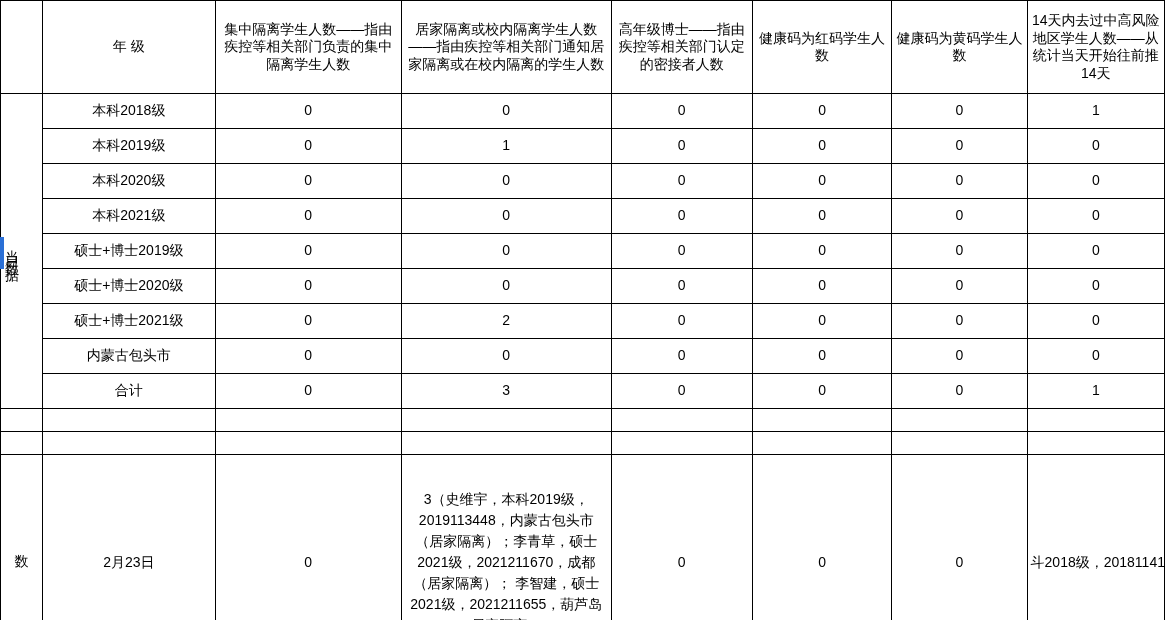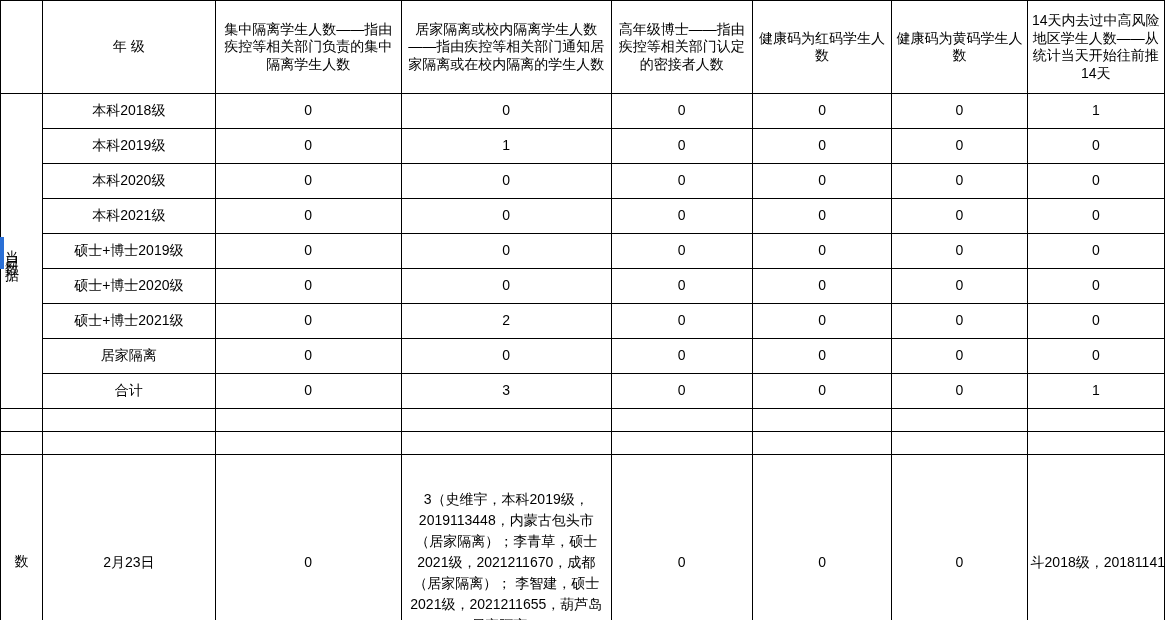--- a/index.html
+++ b/index.html
@@ -181,21 +181,21 @@
       <tr class="data-row">
         <td>硕士+博士2021级</td>
         <td>0</td>
         <td>2</td>
         <td>0</td>
         <td>0</td>
         <td>0</td>
         <td>0</td>
       </tr>
       <tr class="data-row">
-        <td>居家隔离</td>
+        <td>内蒙古包头市</td>
         <td>0</td>
         <td>0</td>
         <td>0</td>
         <td>0</td>
         <td>0</td>
         <td>0</td>
       </tr>
       <tr class="data-row">
         <td>合计</td>
         <td>0</td>

